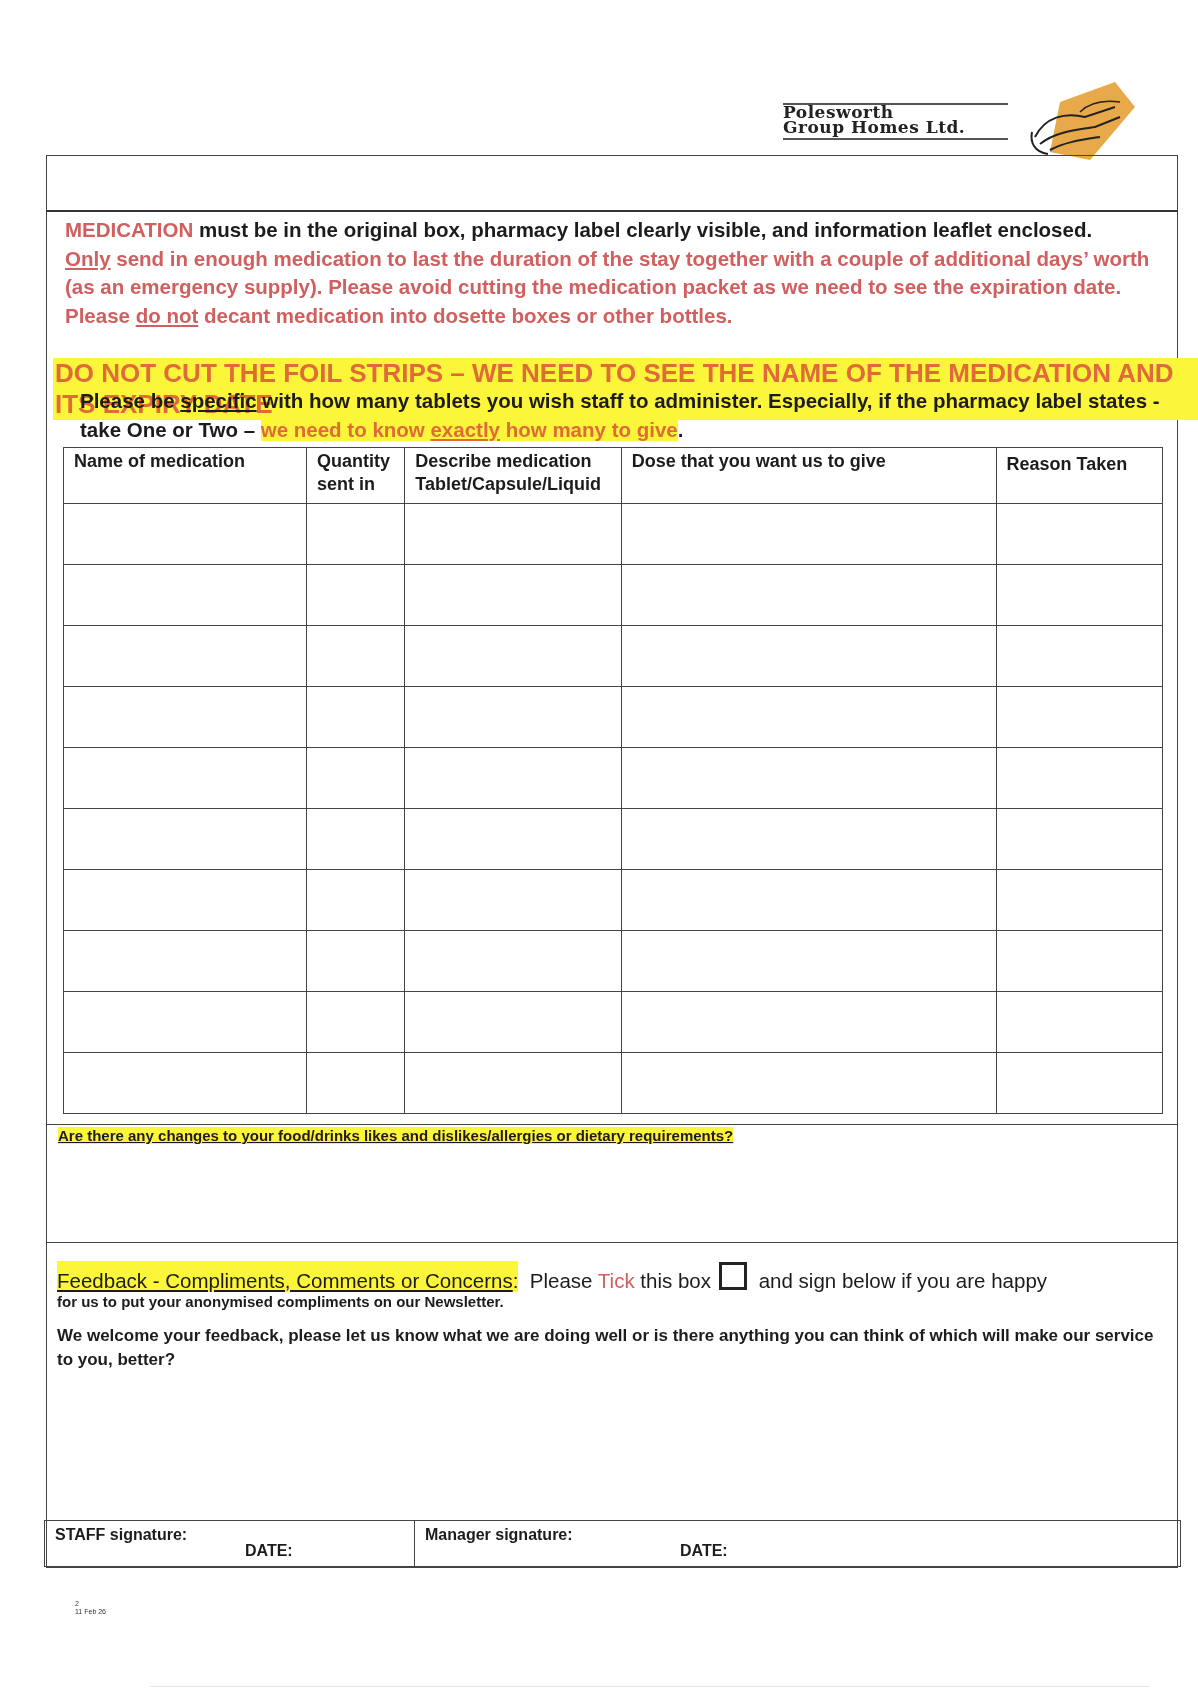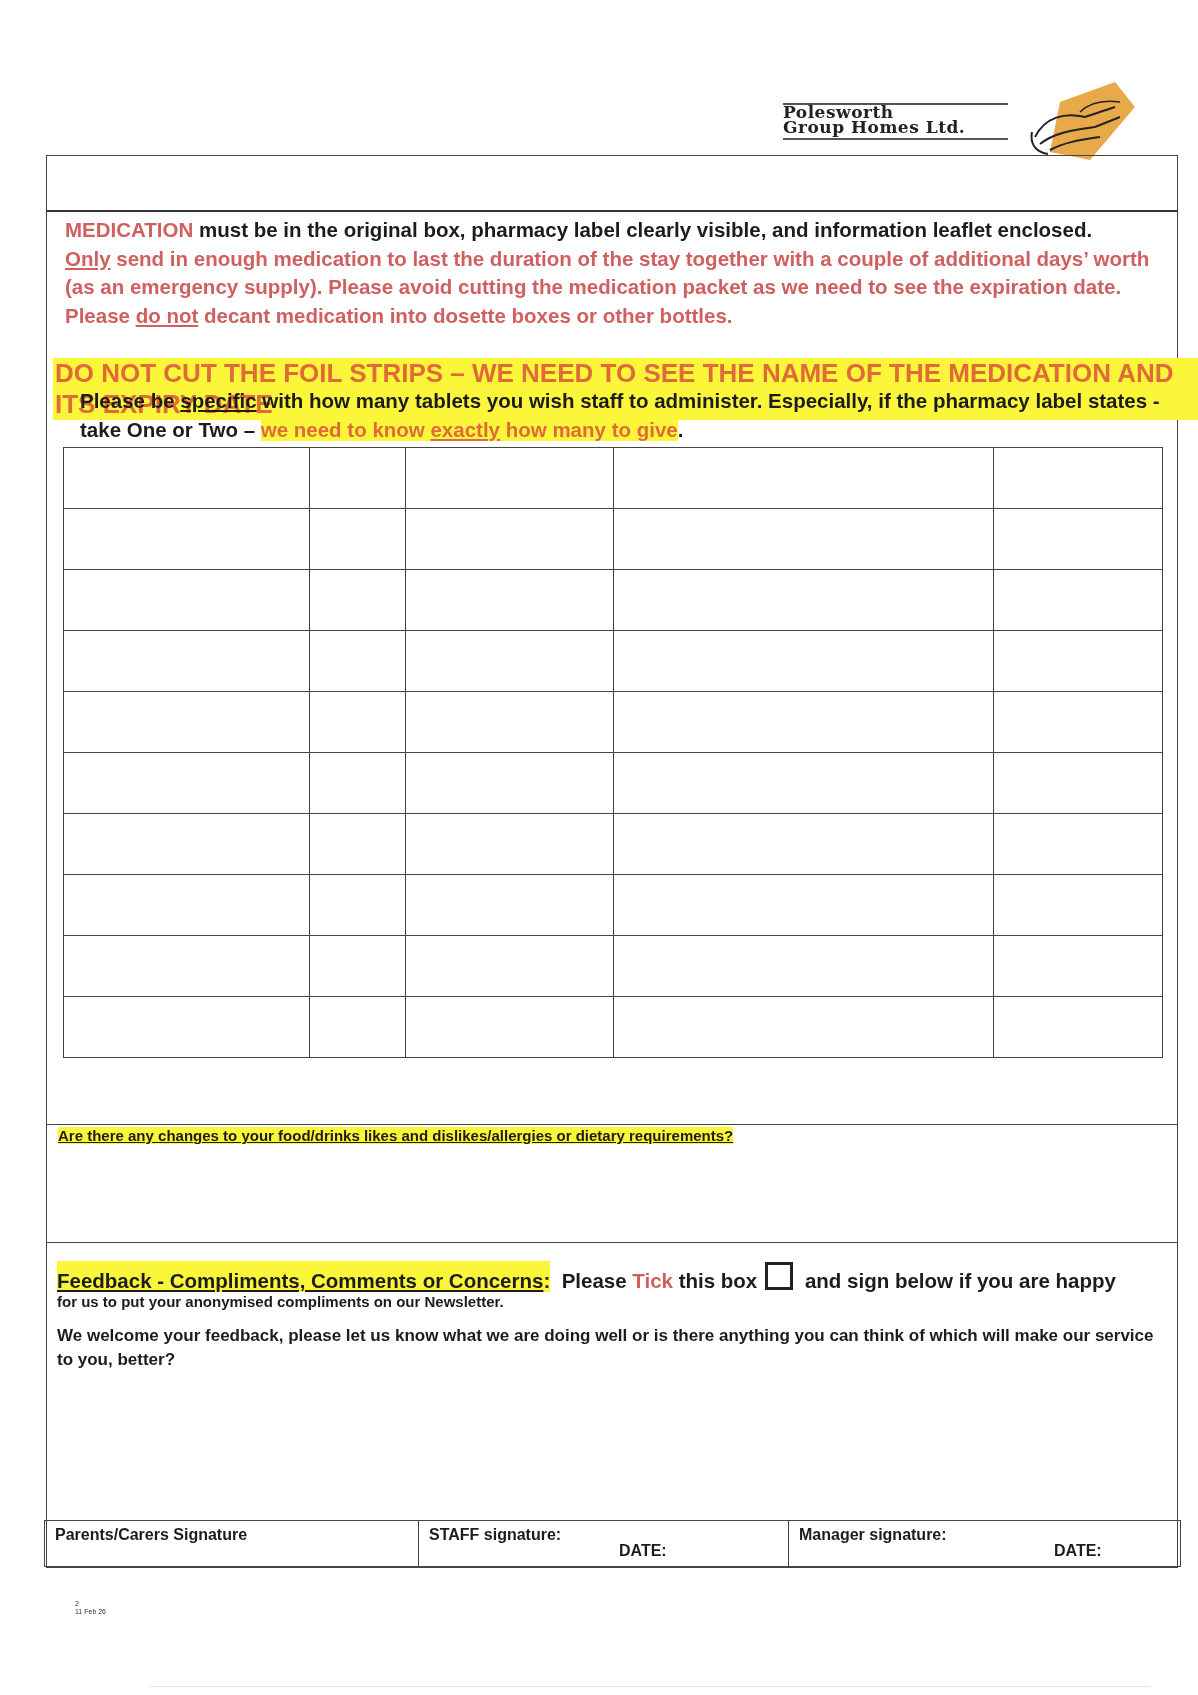--- a/index.html
+++ b/index.html
@@ -35,21 +35,21 @@
   #med-table td { border: 1.5px solid #444; vertical-align: top; padding: 2px 10px;
                   font-size: 18px; }
   #med-table .hdr td { font-weight: bold; height: 48px; line-height: 23px; }
   #med-table .ex td { font-style: italic; font-size: 19px; height: 25px; line-height: 25px; }
   #med-table .blank td { height: 56px; }
 
   #diet-q { left: 58px; top: 1127px; font-size: 15px; font-weight: bold; }
   #diet-divider { left: 47px; top: 1242px; width: 1130px; border-top: 1.5px solid #444; }
   #diet-topline { left: 47px; top: 1124px; width: 1130px; border-top: 1.5px solid #444; }
 
-  #fb-line1 { left: 57px; top: 1262px; font-size: 20.5px; font-weight: bold; white-space: nowrap; }
+  #fb-line1 { left: 57px; top: 1262px; font-size: 20.5px; font-weight: normal; white-space: nowrap; }
   #fb-line2 { left: 57px; top: 1293px; font-size: 15px; font-weight: bold; }
   #fb-line3 { left: 57px; top: 1324px; width: 1100px; font-size: 17px; font-weight: bold; line-height: 24px; }
   #tick-box { display:inline-block; width: 22px; height: 22px; border: 3px solid #222; vertical-align: -2px;
               margin: 0 6px 0 8px; }
 
   
   #sig-row { left: 44px; top: 1520px; width: 1135px; height: 45px; border: 1.5px solid #444;
              display: flex; }
   #sig-row > div { border-right: 1.5px solid #444; font-size: 16px; font-weight: bold; padding: 5px 10px;
                    box-sizing: border-box; position: relative; }
@@ -93,20 +93,27 @@
 
 <table id="med-table" class="abs">
   <colgroup>
     <col style="width:232px">
       <col style="width:90px">
       <col style="width:196px">
       <col style="width:358px">
       <col style="width:159px">
   </colgroup>
   <tbody>
+      <tr class="hdr">
+    <td>Name of medication</td>
+    <td>Quantity sent in</td>
+    <td><span>Describe medication</span><br><span>Tablet/Capsule/Liquid</span></td>
+    <td>Dose that you want us to give</td>
+    <td style="padding-top:5px">Reason Taken</td>
+  </tr>
   </tbody>
     <tbody id="blank-rows">
       <tr class="blank">
         <td></td>
         <td></td>
         <td></td>
         <td></td>
         <td></td>
       </tr>
       <tr class="blank">
@@ -179,21 +186,20 @@
 <div id="diet-q" class="abs hl u">Are there any changes to your food/drinks likes and dislikes/allergies or dietary requirements?</div>
 <div id="diet-divider" class="abs"></div>
 
 <div id="fb-line1" class="abs">
   <span class="hl" style="padding:8px 0 0 0"><span class="u">Feedback - Compliments, Comments or Concerns</span><span>:</span></span><span style="white-space:pre">  Please </span><span class="red">Tick</span><span> this box</span><span id="tick-box"></span><span> and sign below if you are happy</span>
 </div>
 <div id="fb-line2" class="abs">for us to put your anonymised compliments on our Newsletter.</div>
 <div id="fb-line3" class="abs">We welcome your feedback, please let us know what we are doing well or is there anything you can think of which will make our service to you, better?</div>
 
 <div id="sig-row" class="abs">
-  <div class="sig-parent"><span>Parents/Carers Signature</span></div>
   <div class="sig-staff"><span>STAFF signature:</span><span class="date-lbl" style="left:200px">DATE:</span></div>
   <div class="sig-manager"><span>Manager signature:</span><span class="date-lbl" style="left:265px">DATE:</span></div>
 </div>
 
 <div id="footer" class="abs">
   <div>2</div>
   <div>11 Feb 26</div>
 </div>
 <div id="bottom-rule" class="abs"></div>
 

